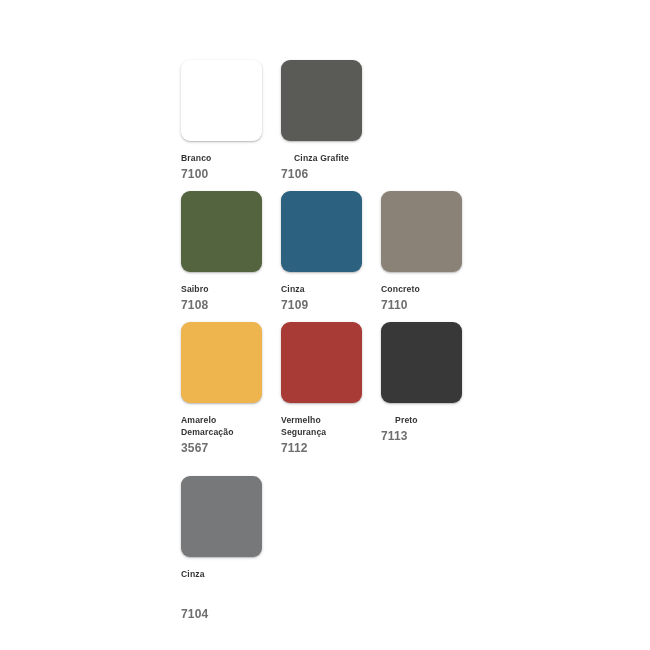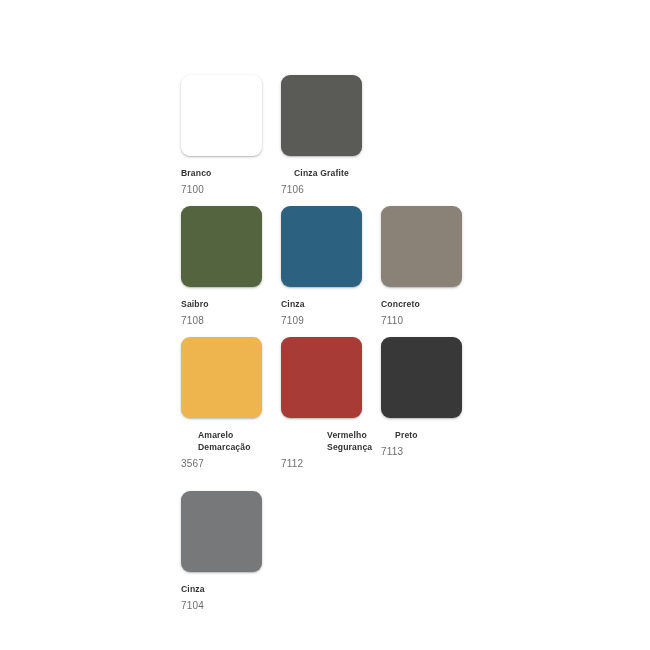--- a/index.html
+++ b/index.html
@@ -11,21 +11,21 @@
     height: 650px;
     background: #ffffff;
     font-family: "Liberation Sans", sans-serif;
     overflow: hidden;
     position: relative;
   }
 
   #palette-grid {
     position: absolute;
     left: 181px;
-    top: 75px;
+    top: 60px;
     width: 360px;
   }
 
   .swatch-row {
     display: flex;
     flex-direction: row;
   }
 
   .swatch-cell {
     width: 100px;
@@ -47,22 +47,22 @@
   .swatch-name {
     font-size: 8.6px;
     font-weight: bold;
     color: #333333;
     line-height: 11.6px;
     letter-spacing: 0.15px;
     white-space: pre-line;
   }
 
   .swatch-code {
-    font-size: 10px;
-    font-weight: normal;
+    font-size: 12px;
+    font-weight: bold;
     color: #6e6e6e;
     line-height: 11.6px;
     letter-spacing: 0.15px;
     padding-top: 4px;
   }
 </style>
 </head>
 <body>
 
 <div id="palette-grid">
@@ -104,44 +104,44 @@
           <div class="swatch-name" style="color: rgb(51, 51, 51);">Concreto</div>
           <div class="swatch-code" style="color: rgb(110, 110, 110);">7110</div>
         </div>
       </div>
     </div>
     <div style="height: 11px;"></div>
     <div class="swatch-row">
       <div class="swatch-cell">
         <div class="swatch-chip" style="background: rgb(238, 180, 78);"></div>
         <div class="swatch-meta">
-          <div class="swatch-name" style="color: rgb(51, 51, 51); margin-left: 17px;">Amarelo
+          <div class="swatch-name" style="color: rgb(51, 51, 51);">Amarelo
 Demarcação</div>
           <div class="swatch-code" style="color: rgb(110, 110, 110);">3567</div>
         </div>
       </div>
       <div class="swatch-cell">
         <div class="swatch-chip" style="background: rgb(169, 59, 54);"></div>
         <div class="swatch-meta">
-          <div class="swatch-name" style="color: rgb(51, 51, 51); margin-left: 46px;">Vermelho
+          <div class="swatch-name" style="color: rgb(51, 51, 51);">Vermelho
 Segurança</div>
           <div class="swatch-code" style="color: rgb(110, 110, 110);">7112</div>
         </div>
       </div>
       <div class="swatch-cell">
         <div class="swatch-chip" style="background: rgb(56, 56, 56);"></div>
         <div class="swatch-meta">
           <div class="swatch-name" style="color: rgb(51, 51, 51); margin-left: 14px;">Preto</div>
           <div class="swatch-code" style="color: rgb(110, 110, 110);">7113</div>
         </div>
       </div>
     </div>
     <div style="height: 22px;"></div>
     <div class="swatch-row">
       <div class="swatch-cell">
         <div class="swatch-chip" style="background: rgb(119, 120, 122);"></div>
         <div class="swatch-meta">
           <div class="swatch-name" style="color: rgb(51, 51, 51);">Cinza</div>
-          <div class="swatch-code" style="color: rgb(110, 110, 110);">7104</div>
+          <div class="swatch-code" style="color: rgb(110, 110, 110); margin-top: 24px;">7104</div>
         </div>
       </div>
     </div>
   </div>
 
 </body></html>

